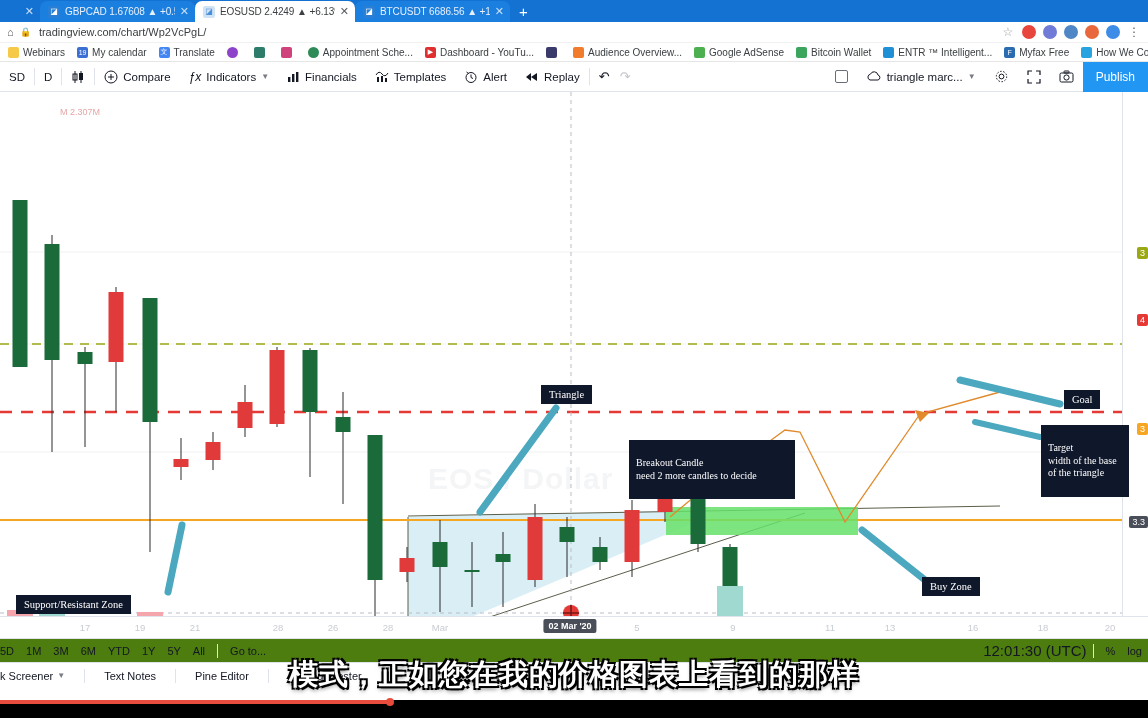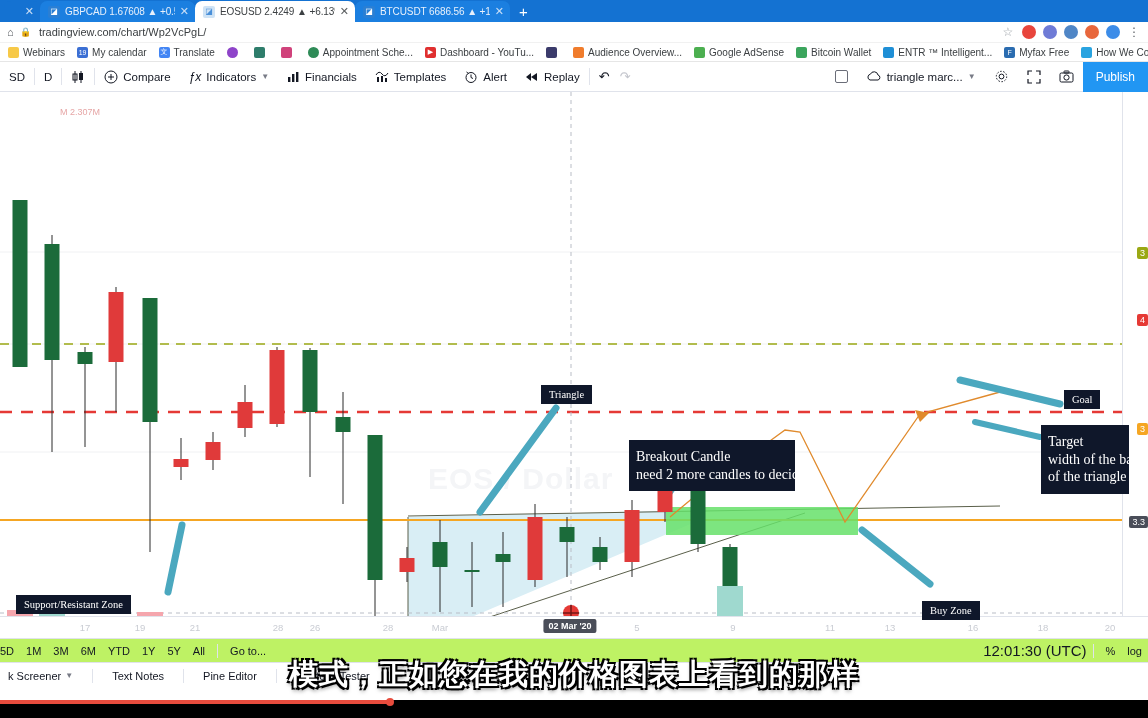--- a/index.html
+++ b/index.html
@@ -99,21 +99,21 @@
   }
   .tmlbl { position: absolute; top: 5px; font-size: 9.5px; color: #c9ccd3;
            transform: translateX(-50%); }
   .tmbadge { position: absolute; top: 2px; transform: translateX(-50%);
              background: #4a4e59; color: #fff; font-size: 9px; font-weight: bold;
              padding: 2px 5px; border-radius: 2px; white-space: nowrap; }
 
   
   .tfbar {
     position: absolute; top: 638px; left: 0; width: 1148px; height: 24px;
-    background: #bef264; border-top: 1px solid #e0e3eb;
+    background: #4d7c0f; border-top: 1px solid #e0e3eb;
     display: flex; align-items: center; font-size: 11px; color: #131722;
   }
   .tfbtn { padding: 0 6px; }
   .tfsep { width: 1px; height: 14px; background: #e0e3eb; margin: 0 6px; }
   .clock { font-size: 15px; color: #131722; }
   .botbar {
     position: absolute; top: 662px; left: 0; width: 1148px; height: 26px;
     background: #fff; border-top: 1px solid #e0e3eb;
     display: flex; align-items: center; font-size: 11px; color: #131722;
   }
@@ -136,21 +136,21 @@
                     background: #e84c3d; }
   .blackbar .progdot { position: absolute; top: -2px; width: 8px; height: 8px;
                        border-radius: 50%; background: #e84c3d; }
 
   
   .bub {
     position: absolute; background: #0f172a; color: #ffffff;
     border-radius: 0; padding: 3px 8px; font-size: 10.5px;
     line-height: 1.25; white-space: pre; z-index: 25; font-weight: 500; font-family: Liberation Serif, serif;
   }
-  .bub.small { font-size: 14px; padding: 8px 7px; }
+  .bub.small { font-size: 10px; padding: 17px 7px; }
   .pxlabel {
     position: absolute; right: 0; font-size: 9px; color: #fff;
     padding: 1px 3px; border-radius: 2px; z-index: 20; white-space: nowrap;
   }
   svg.ov { position: absolute; left: 0; top: 0; width: 1148px; height: 546px;
            overflow: visible; }
 </style>
 </head>
 <body>
 
@@ -502,37 +502,37 @@
     </svg>
 
     <div class="bub" style="left:541px; top:293px;">Triangle</div>
     <div class="bub small" style="left:629px; top:348px; width:166px;">Breakout Candle
 need 2 more candles to decide</div>
     <div class="bub" style="left:1064px; top:298px;">Goal</div>
     <div class="bub small" style="left:1041px; top:333px; width:88px;">Target
 width of the base
 of the triangle</div>
     <div class="bub" style="left:16px; top:503px;">Support/Resistant Zone</div>
-    <div class="bub" style="left:922px; top:485px;margin-top:24px;">Buy Zone</div>
+    <div class="bub" style="left:922px; top:485px;">Buy Zone</div>
 
   </div>
 
   <div class="priceaxis">
     <div class="pxlabel" style="top:155px; background:#9aa814;">3</div>
     <div class="pxlabel" style="top:222px; background:#e53935;">4</div>
     <div class="pxlabel" style="top:331px; background:#f5a623;">3</div>
     <div class="pxlabel" style="top:424px; background:#4a4e59;">3.3</div>
   </div>
 
   <div class="timeaxis">
     <span class="tmlbl" style="left:85px">17</span>
     <span class="tmlbl" style="left:140px">19</span>
     <span class="tmlbl" style="left:195px">21</span>
     <span class="tmlbl" style="left:278px">28</span>
-    <span class="tmlbl" style="left:315px">26</span>
+    <span class="tmlbl" style="left:333px">26</span>
     <span class="tmlbl" style="left:388px">28</span>
     <span class="tmlbl" style="left:440px">Mar</span>
     <span class="tmbadge" style="left:570px">02 Mar '20</span>
     <span class="tmlbl" style="left:637px">5</span>
     <span class="tmlbl" style="left:733px">9</span>
     <span class="tmlbl" style="left:830px">11</span>
     <span class="tmlbl" style="left:890px">13</span>
     <span class="tmlbl" style="left:973px">16</span>
     <span class="tmlbl" style="left:1043px">18</span>
     <span class="tmlbl" style="left:1110px">20</span>
@@ -550,21 +550,21 @@
     <span class="tfsep"></span>
     <span class="tfbtn">Go to...</span>
     <span class="tvspacer"></span>
     <span class="clock">12:01:30 (UTC)</span>
     <span class="tfsep"></span>
     <span class="tfbtn">%</span>
     <span class="tfbtn">log</span>
   </div>
 
   <div class="botbar">
-    <span class="botbtn" style="padding-left:8px">
+    <span class="botbtn" style="padding-left:0">
       <span>k Screener</span>
       <span style="font-size:8px;color:#787b86">▼</span>
     </span>
     <span class="tfsep"></span>
     <span class="botbtn">Text Notes</span>
     <span class="tfsep"></span>
     <span class="botbtn">Pine Editor</span>
     <span class="tfsep"></span>
     <span class="botbtn">Strategy Tester</span>
   </div>

